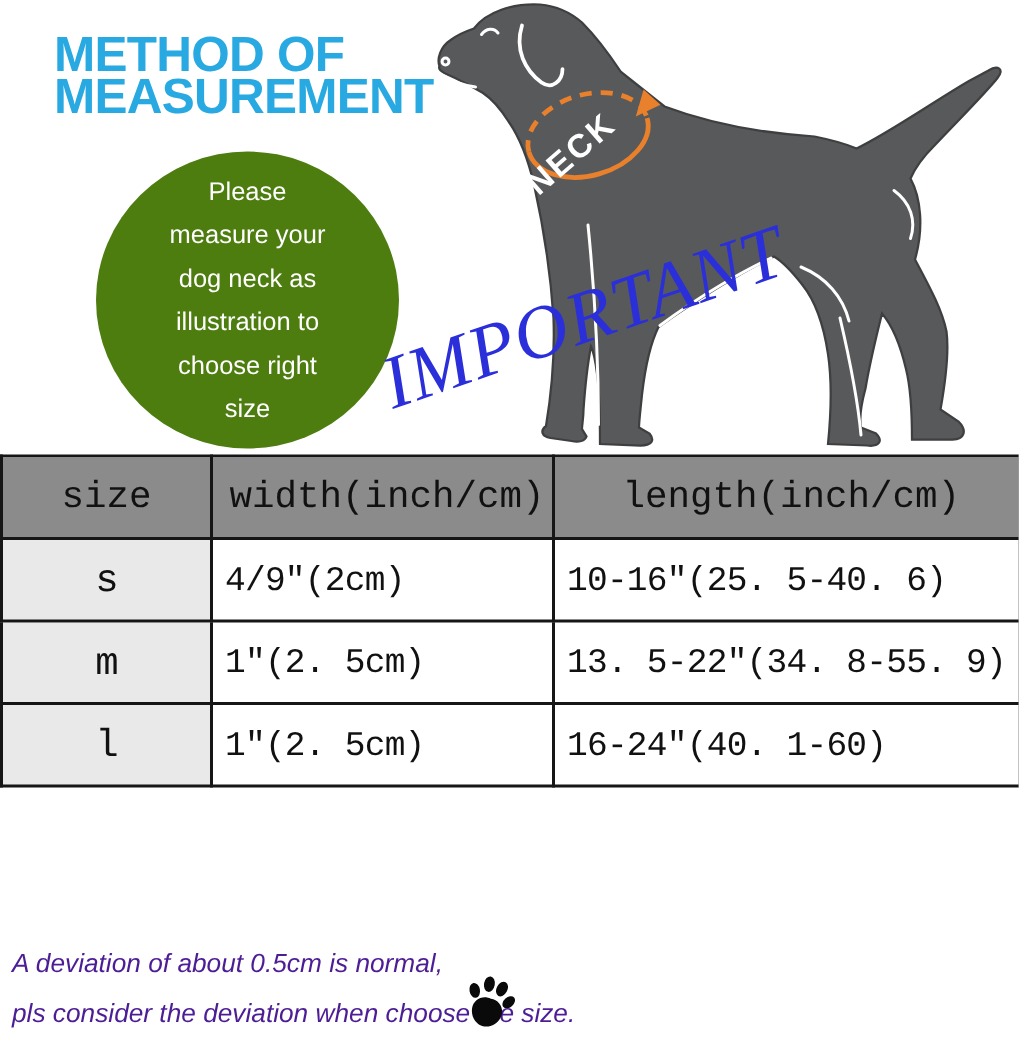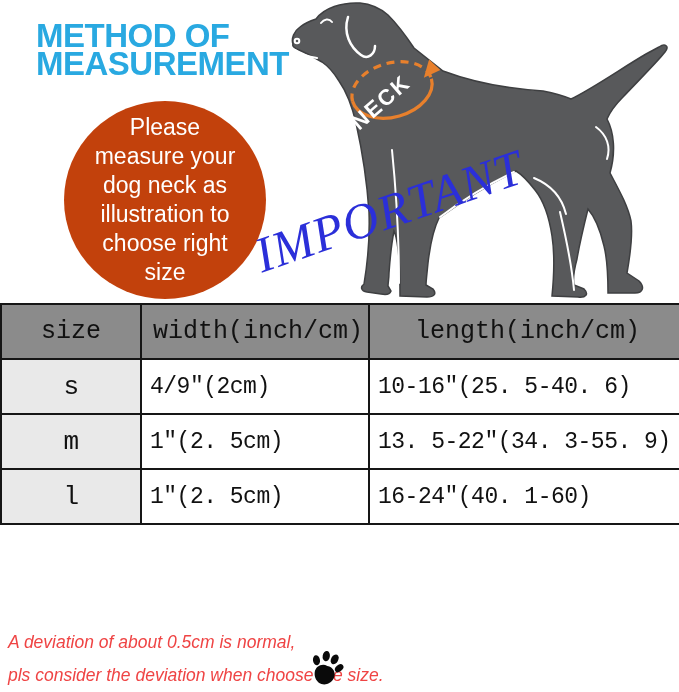--- a/index.html
+++ b/index.html
@@ -7,23 +7,23 @@
     width:679px;height:692px;position:relative;overflow:hidden;
     background:#ffffff;font-family:"Liberation Sans",sans-serif;
   }
   .title{
     position:absolute;left:36px;top:22px;z-index:1;
     font-weight:bold;font-size:33px;line-height:28px;letter-spacing:-0.5px;
     color:#29a9e1;white-space:pre-line;
   }
   .bubble{
     position:absolute;left:64px;top:101px;width:202px;height:198px;z-index:1;
-    border-radius:50%;background:#c2410c;
+    border-radius:50%;background:#4d7c0f;
     display:flex;align-items:center;justify-content:center;text-align:center;
-    color:#ffffff;font-size:23px;line-height:29px;white-space:pre-line;
+    color:#ffffff;font-size:17px;line-height:29px;white-space:pre-line;
   }
   .dog-svg{position:absolute;left:0;top:0;z-index:2;pointer-events:none;}
   .important{
     position:absolute;left:198px;top:178px;width:382px;height:66px;z-index:5;
     display:flex;align-items:center;justify-content:center;
     transform:rotate(-19deg);
     font-family:"Liberation Serif",serif;font-style:italic;
     font-size:50px;letter-spacing:1px;color:#2b2fd9;
   }
   table.size-table{
@@ -34,21 +34,21 @@
   .size-table th,.size-table td{border:2px solid #161616;overflow:hidden;}
   .size-table th{
     height:53px;background:#8b8b8b;font-weight:normal;font-size:25px;
     text-align:center;padding:0 0 0 6px;
   }
   .size-table th.col-size{text-align:center;padding:0;}
   .size-table td{height:53px;background:#ffffff;font-size:23px;letter-spacing:-0.5px;padding:0 0 0 8px;white-space:nowrap;}
   .size-table td.cell-size{background:#e9e9e9;text-align:center;font-size:26px;padding:0;}
   .footnote-line{
     position:absolute;left:8px;z-index:1;
-    font-style:italic;font-size:17.5px;color:#ef4444;white-space:nowrap;
+    font-style:italic;font-size:17.5px;color:#4c1d95;white-space:nowrap;
   }
   .footnote-1{top:632px;}
   .footnote-2{top:665px;}
   .paw-svg{position:absolute;left:307px;top:648px;z-index:1;}
 </style>
 </head>
 <body>
 
 <div class="title">METHOD OF
 MEASUREMENT</div>
@@ -111,21 +111,21 @@
     <th>length(inch/cm)</th>
   </tr>
   <tr>
     <td class="cell-size">s</td>
     <td>4/9″(2cm)</td>
     <td>10-16″(25. 5-40. 6)</td>
   </tr>
   <tr>
     <td class="cell-size">m</td>
     <td>1″(2. 5cm)</td>
-    <td>13. 5-22″(34. 3-55. 9)</td>
+    <td>13. 5-22″(34. 8-55. 9)</td>
   </tr>
   <tr>
     <td class="cell-size">l</td>
     <td>1″(2. 5cm)</td>
     <td>16-24″(40. 1-60)</td>
   </tr>
 </tbody>
   </table>
 
 <div class="footnote-line footnote-1">A deviation of about 0.5cm is normal,</div>

